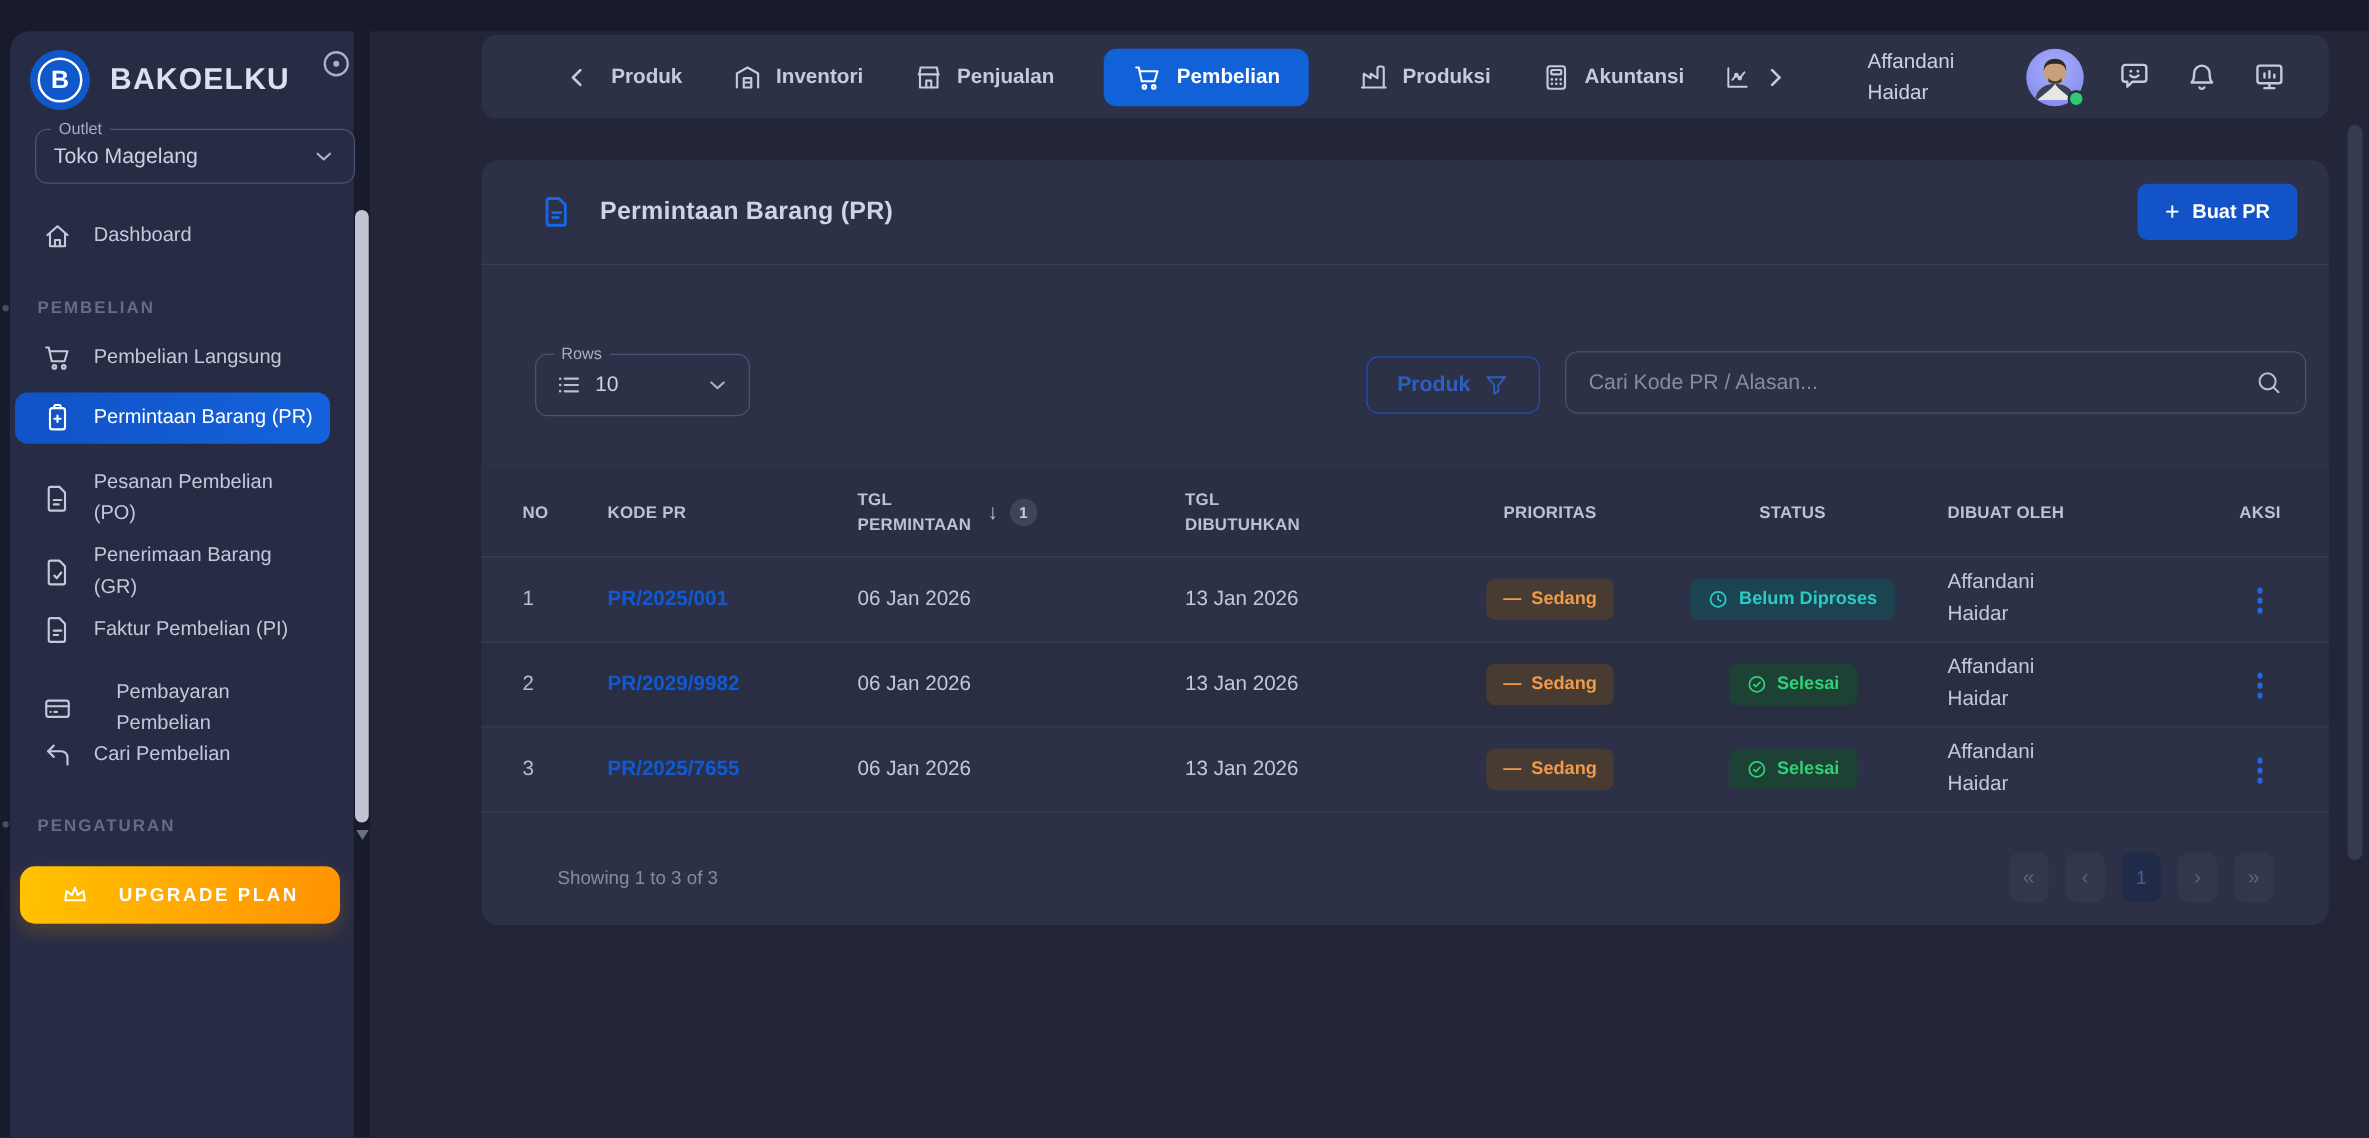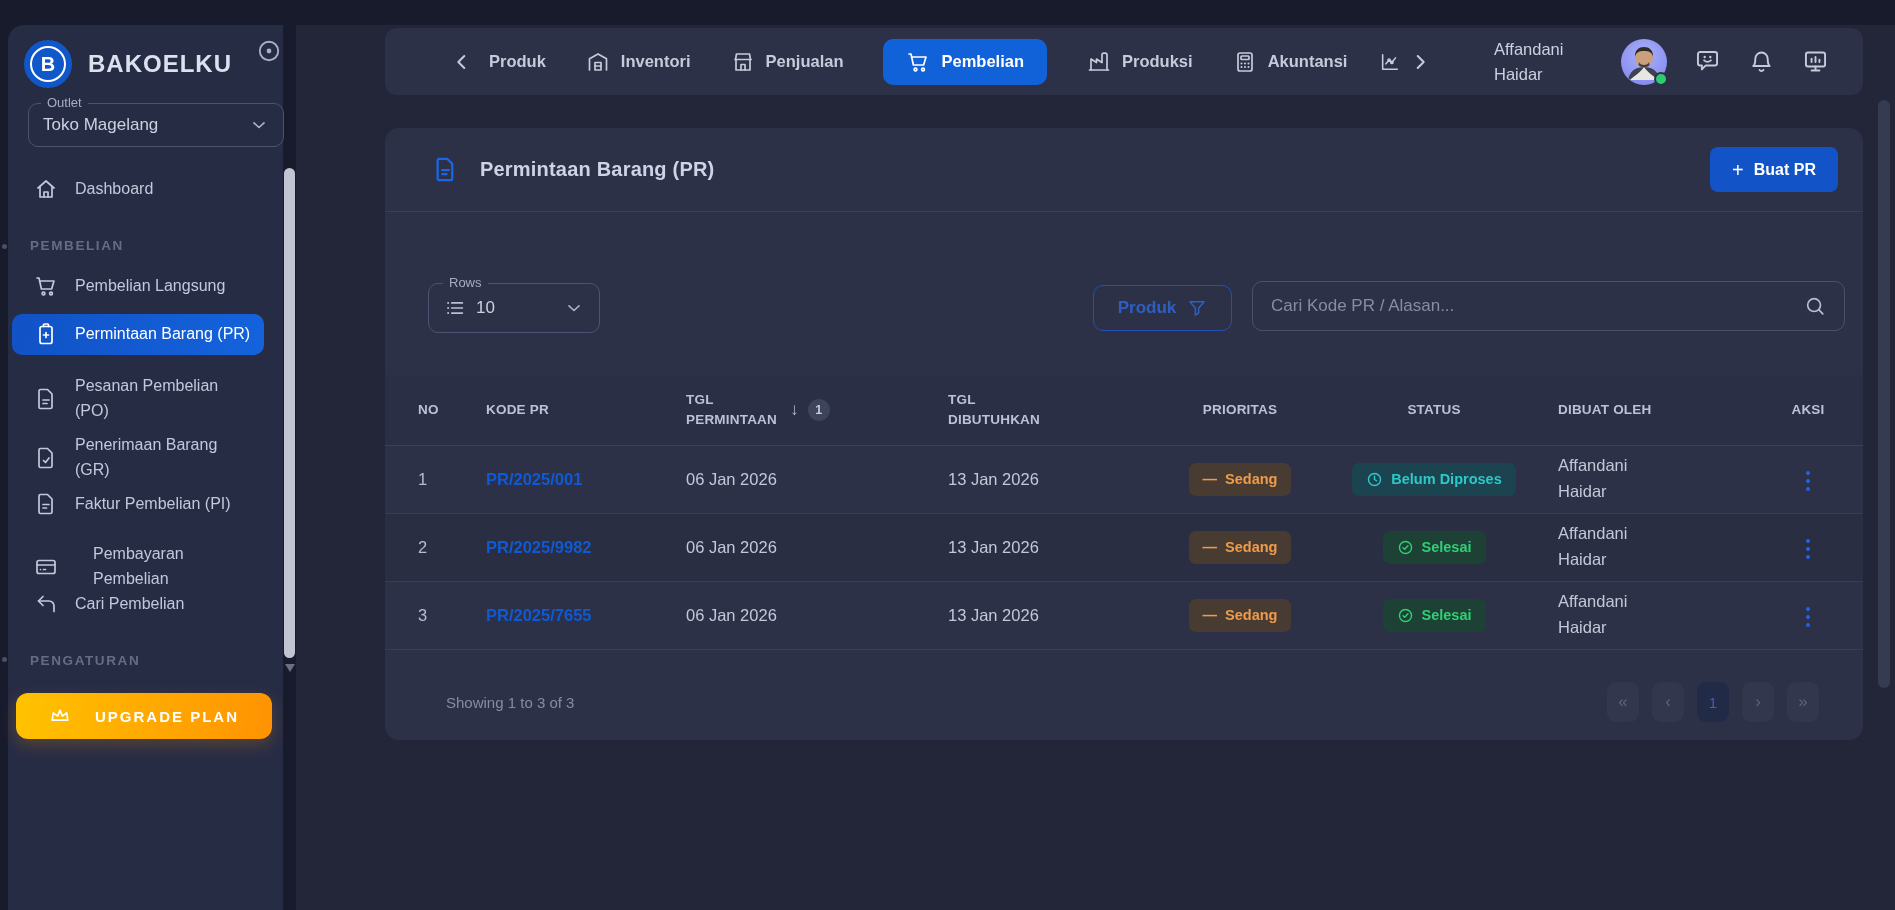--- a/index.html
+++ b/index.html
@@ -478,21 +478,21 @@
           <td class="center">
             <span class="kebab">
                 <i></i>
                 <i></i>
                 <i></i>
               </span>
           </td>
         </tr>
         <tr>
           <td class="first">2</td>
-          <td class="kode">PR/2025/9982</td>
+          <td class="kode">PR/2029/9982</td>
           <td>06 Jan 2026</td>
           <td>13 Jan 2026</td>
           <td class="center">
             <span class="badge badge-med">
               <span>—</span>
               <span>Sedang</span>
             </span>
           </td>
           <td class="center">
             <span class="badge badge-done">

